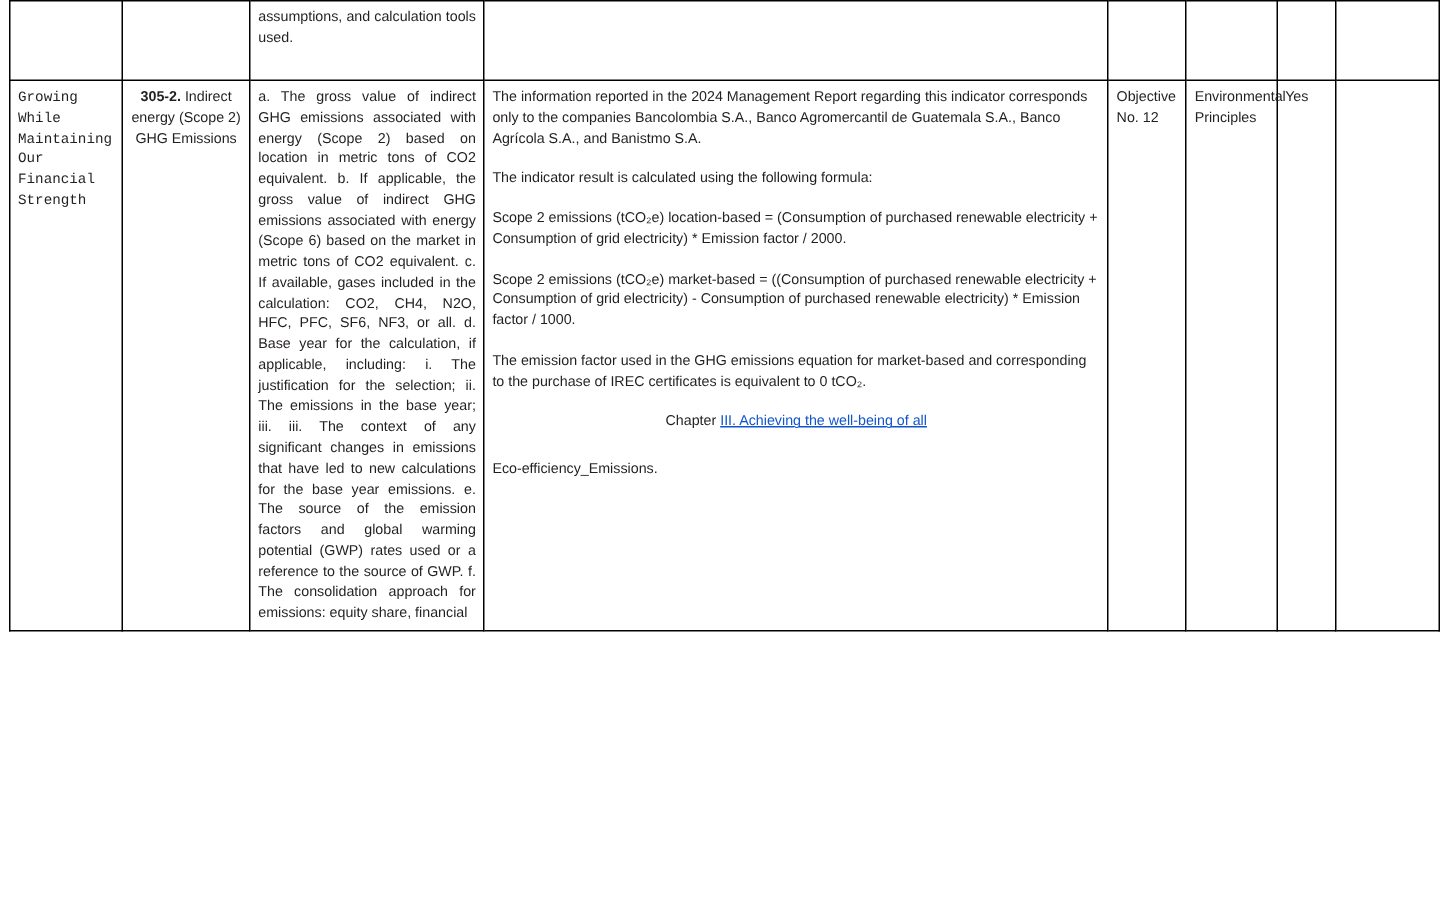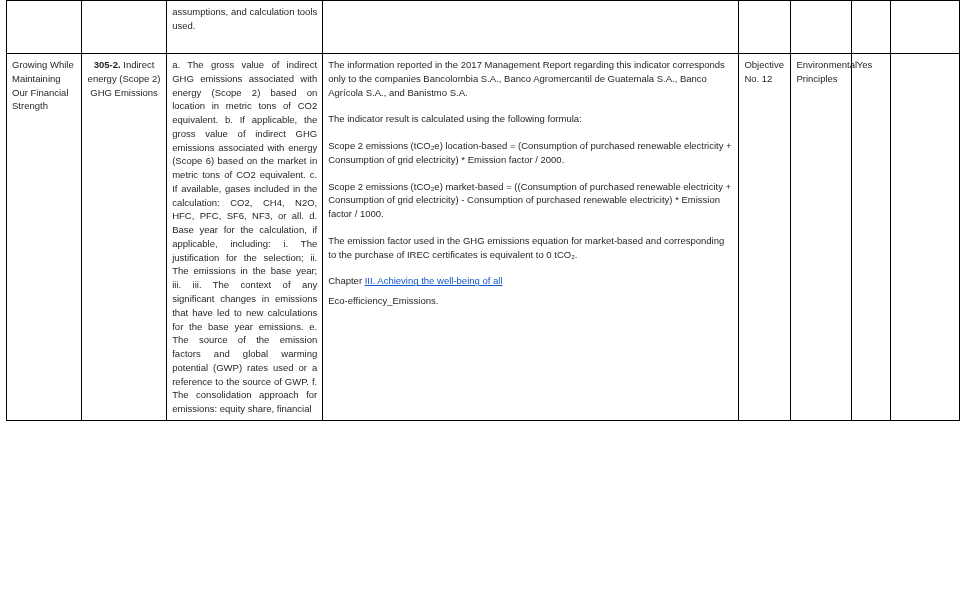--- a/index.html
+++ b/index.html
@@ -46,40 +46,42 @@
 
   .row-top td { height: 44px; }
 
   .just {
     text-align: justify;
     text-justify: inter-word;
   }
   .cell-pillar {
     font-size: 9.5px;
     line-height: 1.5;
+    font-family: Liberation Mono, monospace;
   }
   .cell-code {
     font-size: 9.5px;
     line-height: 1.5;
     text-align: center;
   }
   .cell-disclosure {
     font-size: 9.5px;
     line-height: 1.5;
   }
   .cell-response {
     font-size: 9px;
     line-height: 1.55;
     text-align: left;
   }
   .cell-response p {
     margin: 0 0 13px 0;
   }
   .cell-response p.tight {
-    margin-bottom: 6px;
+    margin-bottom: 18px;
+    text-align: center;
   }
   .cell-small {
     font-size: 9.5px;
     line-height: 1.5;
   }
   .link {
     color: #1155cc;
     text-decoration: underline;
   }
   .underline-i {
@@ -123,21 +125,21 @@
           <span>b. If applicable, the gross value of indirect GHG emissions associated with energy (Scope 6) based on the market in metric tons of CO2 equivalent.</span>
           <span>c. If available, gases included in the calculation: CO2, CH4, N2O, HFC, PFC, SF6, NF3, or all.</span>
           <span>d. Base year for the calculation, if applicable, including:</span>
           <span class="underline-i">i. The justification for the selection;</span>
           <span>ii. The emissions in the base year;</span>
           <span>iii. iii. The context of any significant changes in emissions that have led to new calculations for the base year emissions.</span>
           <span>e. The source of the emission factors and global warming potential (GWP) rates used or a reference to the source of GWP.</span>
           <span>f. The consolidation approach for emissions: equity share, financial</span>
         </td>
         <td class="cell-response">
-          <p>The information reported in the 2017 Management Report regarding this indicator corresponds only to the companies Bancolombia S.A., Banco Agromercantil de Guatemala S.A., Banco Agrícola S.A., and Banistmo S.A.</p>
+          <p>The information reported in the 2024 Management Report regarding this indicator corresponds only to the companies Bancolombia S.A., Banco Agromercantil de Guatemala S.A., Banco Agrícola S.A., and Banistmo S.A.</p>
           <p>The indicator result is calculated using the following formula:</p>
           <p>Scope 2 emissions (tCO₂e) location-based = (Consumption of purchased renewable electricity + Consumption of grid electricity) * Emission factor / 2000.</p>
           <p>Scope 2 emissions (tCO₂e) market-based = ((Consumption of purchased renewable electricity + Consumption of grid electricity) - Consumption of purchased renewable electricity) * Emission factor / 1000.</p>
           <p>The emission factor used in the GHG emissions equation for market-based and corresponding to the purchase of IREC certificates is equivalent to 0 tCO₂.</p>
           <p class="tight"><span>Chapter </span><a class="link" href="#">III. Achieving the well-being of all</a></p>
           <p>Eco-efficiency_Emissions.</p>
         </td>
         <td class="cell-small">Objective No. 12</td>
         <td class="cell-small">Environmental Principles</td>
         <td class="cell-small">Yes</td>

